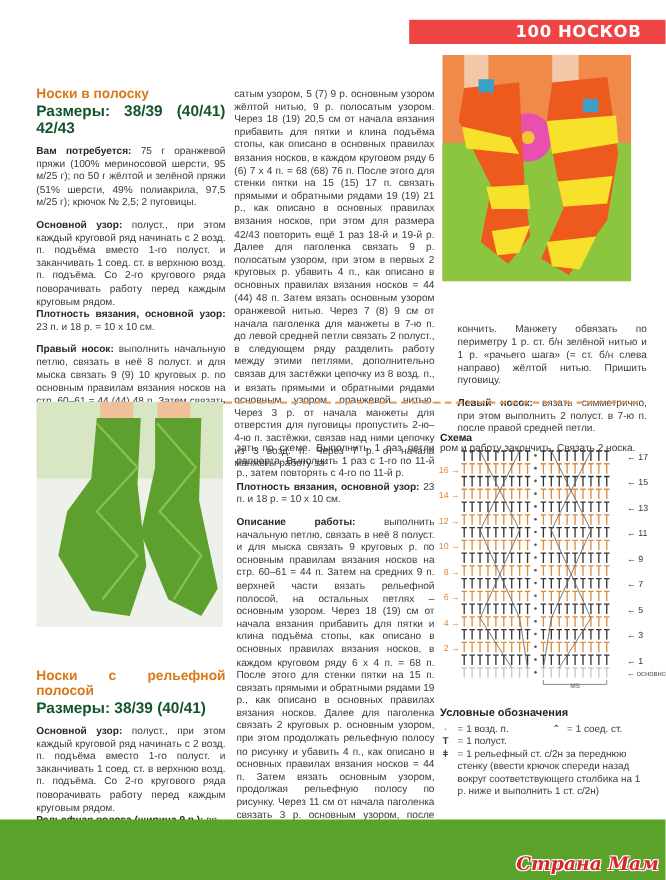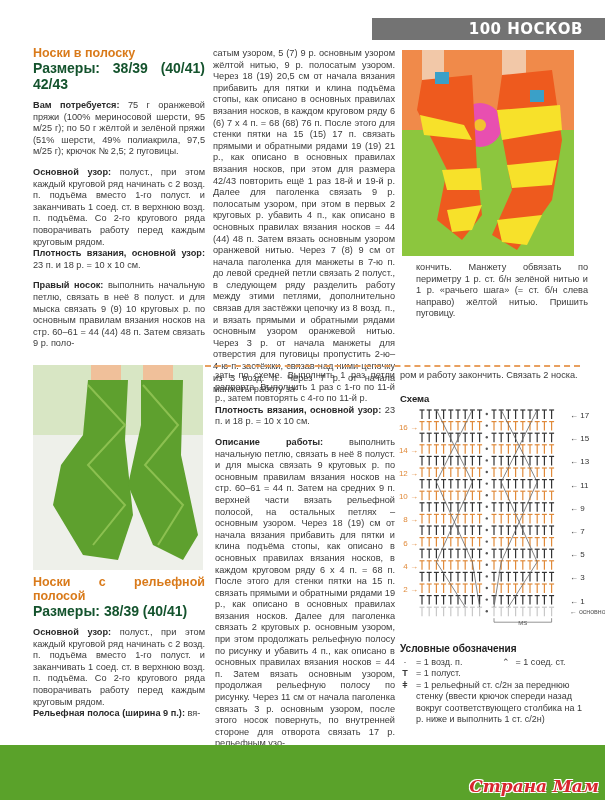--- a/index.html
+++ b/index.html
@@ -2,25 +2,25 @@
 <html><head>
 <meta charset="utf-8">
 <style>
   html, body { margin: 0; padding: 0; }
   body {
     width: 605px; height: 800px; overflow: hidden; position: relative;
     background: #ffffff; font-family: "Liberation Sans", sans-serif; color: #3a3a3a;
   }
   .header-bar {
     position: absolute; left: 372px; top: 18px; width: 233px; height: 22px;
-    background: #737373; color: #fff; font-weight: bold; font-size: 15px;
+    background: #ef4444; color: #fff; font-weight: bold; font-size: 15px;
     text-align: right; padding-right: 22px; box-sizing: border-box; line-height: 22px;
     font-family: "DejaVu Sans", sans-serif; letter-spacing: 0.5px;
   }
-  .col { position: absolute; font-size: 9.2px; line-height: 11.6px; text-align: justify; }
+  .col { position: absolute; font-size: 9.2px; line-height: 11.6px; text-align: justify; margin-top: 32px; }
   .col p { margin: 0 0 9px 0; }
   .col p.tight { margin-bottom: 0; }
   .b { font-weight: bold; color: #2a2a2a; }
   .title-orange { color: #d97a1a; font-weight: bold; font-size: 12.5px; line-height: 14px; }
   .title-size { color: #14532d; font-weight: bold; font-size: 14px; line-height: 16px; margin-bottom: 8px !important; }
   .dash-sep { position: absolute; height: 0; border-top: 2px dashed #e8a060; }
   .photo { position: absolute; overflow: hidden; }
   .legend-title { font-weight: bold; font-size: 10px; color: #222; }
   .bottom-bar { position: absolute; left: 0; top: 745px; width: 605px; height: 55px; background: #5aa22a; }
   .wm { position: absolute; right: 6px; bottom: 4px; color: #d8262e; font-family: "DejaVu Serif", serif;
@@ -60,20 +60,21 @@
     <path d="M95 60 L158 55 L160 80 L100 90 Z" fill="#f7e12a"></path>
     <path d="M105 115 L155 110 L150 135 L110 138 Z" fill="#f7e12a"></path>
     <path d="M95 170 L140 165 L125 195 L100 192 Z" fill="#f7e12a"></path>
     <rect x="33" y="22" width="14" height="12" fill="#3aa0c8"></rect>
     <rect x="128" y="40" width="14" height="12" fill="#3aa0c8"></rect>
   </svg>
 </div>
 
 <div class="col" style="left:416px; top:262px; width:172px;">
   <p>кончить. Манжету обвязать по периметру 1 р. ст. б/н зелёной нитью и 1 р. «рачьего шага» (= ст. б/н слева направо) жёлтой нитью. Пришить пуговицу.</p>
+  <p><span class="b">Левый носок:</span><span> вязать симметрично, при этом выполнить 2 полуст. в 7-ю п. после правой средней петли.</span></p>
 </div>
 
 <div class="dash-sep" style="left:205px; top:365px; width:375px;"></div>
 
 <div class="photo" style="left:33px; top:365px; width:170px; height:205px;">
   <svg width="170" height="205" viewBox="0 0 170 205">
     <rect width="170" height="205" fill="#eef0ea"></rect>
     <rect x="0" y="0" width="170" height="70" fill="#d8e6c4"></rect>
     <rect x="58" y="0" width="30" height="20" fill="#f0c09a"></rect>
     <rect x="110" y="0" width="30" height="18" fill="#f0c09a"></rect>

